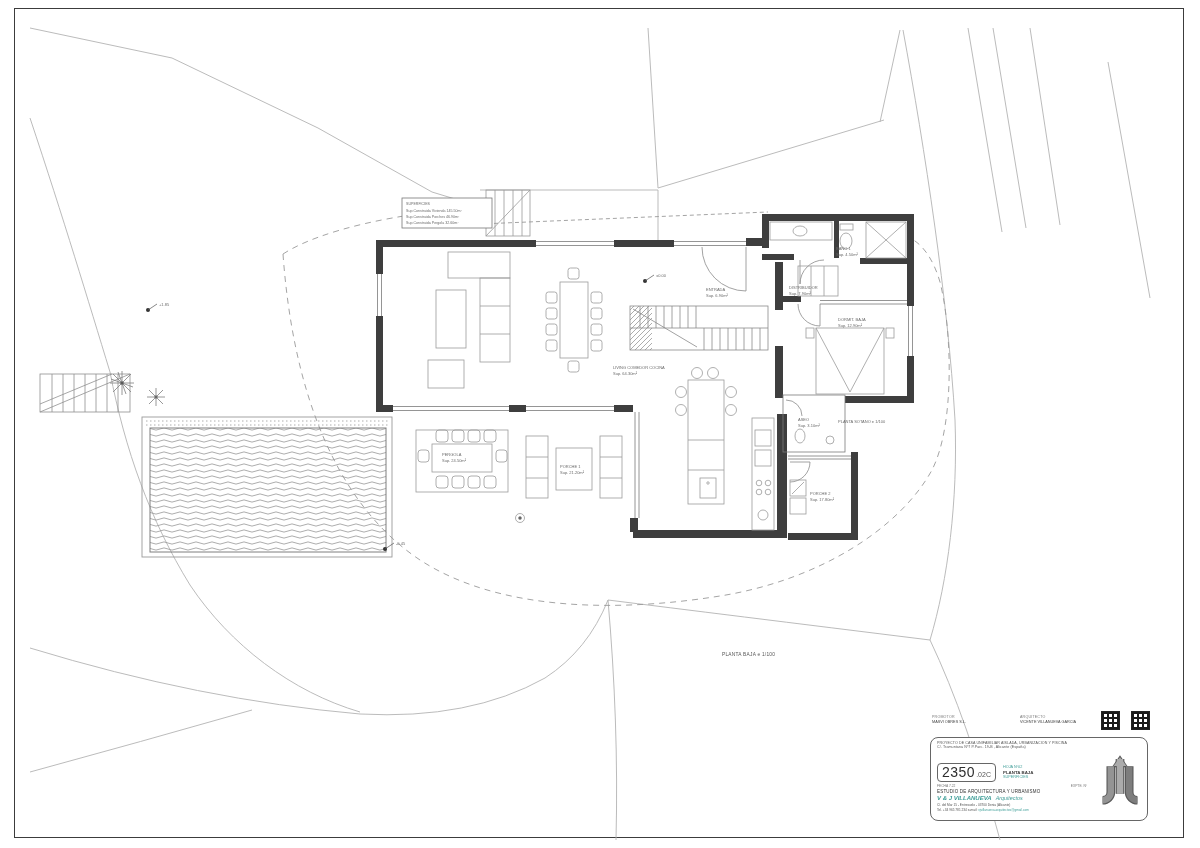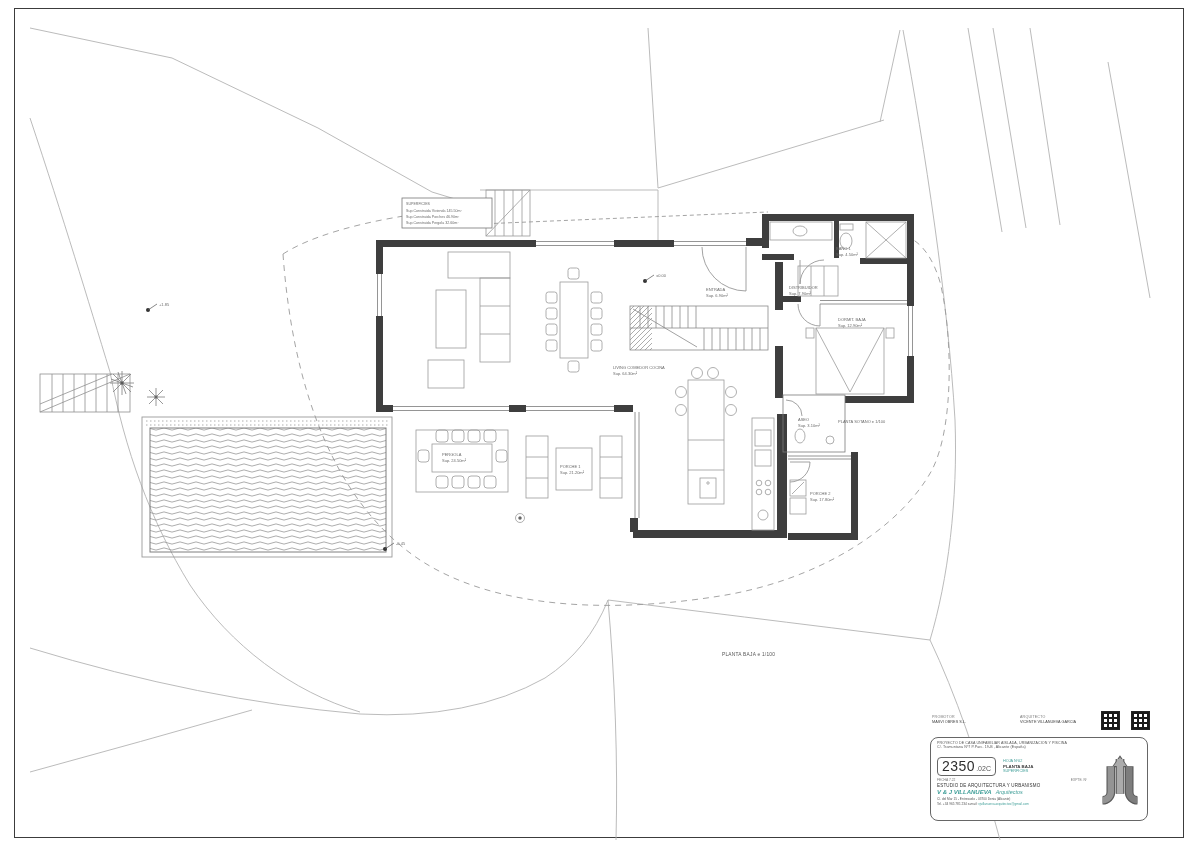--- a/index.html
+++ b/index.html
@@ -23,21 +23,21 @@
   .tb-col .v{font-size:3.8px;color:#444;margin-top:1px;}
   .qr{position:absolute;top:-4px;width:17px;height:17px;border:1px solid #222;background:
       repeating-linear-gradient(90deg,#1a1a1a 0 2px,transparent 2px 5px),
       repeating-linear-gradient(0deg,#1a1a1a 0 2px,#fff 2px 5px);}
   .tb-box{
     position:absolute;left:6px;top:34px;width:218px;height:84px;
     border:1px solid #666;border-radius:8px;box-sizing:border-box;
     padding:3px 6px;background:#fff;
   }
   .tb-line1,.tb-line2{font-size:3.6px;color:#555;letter-spacing:.1px;white-space:nowrap;}
-  .tb-mainrow{display:flex;align-items:center;margin-top:8px;}
+  .tb-mainrow{display:flex;align-items:center;margin-top:14px;}
   .numbox{border:1px solid #666;border-radius:4px;padding:0 4px;display:flex;align-items:baseline;height:17px;background:#fff;}
   .numbox .big{font-size:14px;color:#2e2e2e;letter-spacing:.5px;}
   .numbox .suf{font-size:7px;color:#555;margin-left:1px;}
   .sheetinfo{margin-left:7px;line-height:5px;}
   .sheetinfo .a{font-size:3.8px;}
   .sheetinfo .b{font-size:4.4px;color:#3e3e3e;font-weight:bold;}
   .tiny-row{display:flex;justify-content:space-between;width:150px;font-size:3.3px;color:#777;margin-top:2px;}
   .studio{font-size:4.5px;color:#333;letter-spacing:.2px;margin-top:1px;white-space:nowrap;}
   .firm{margin-top:1px;white-space:nowrap;}
   .firm .n{font-size:6px;font-style:italic;font-weight:bold;}

